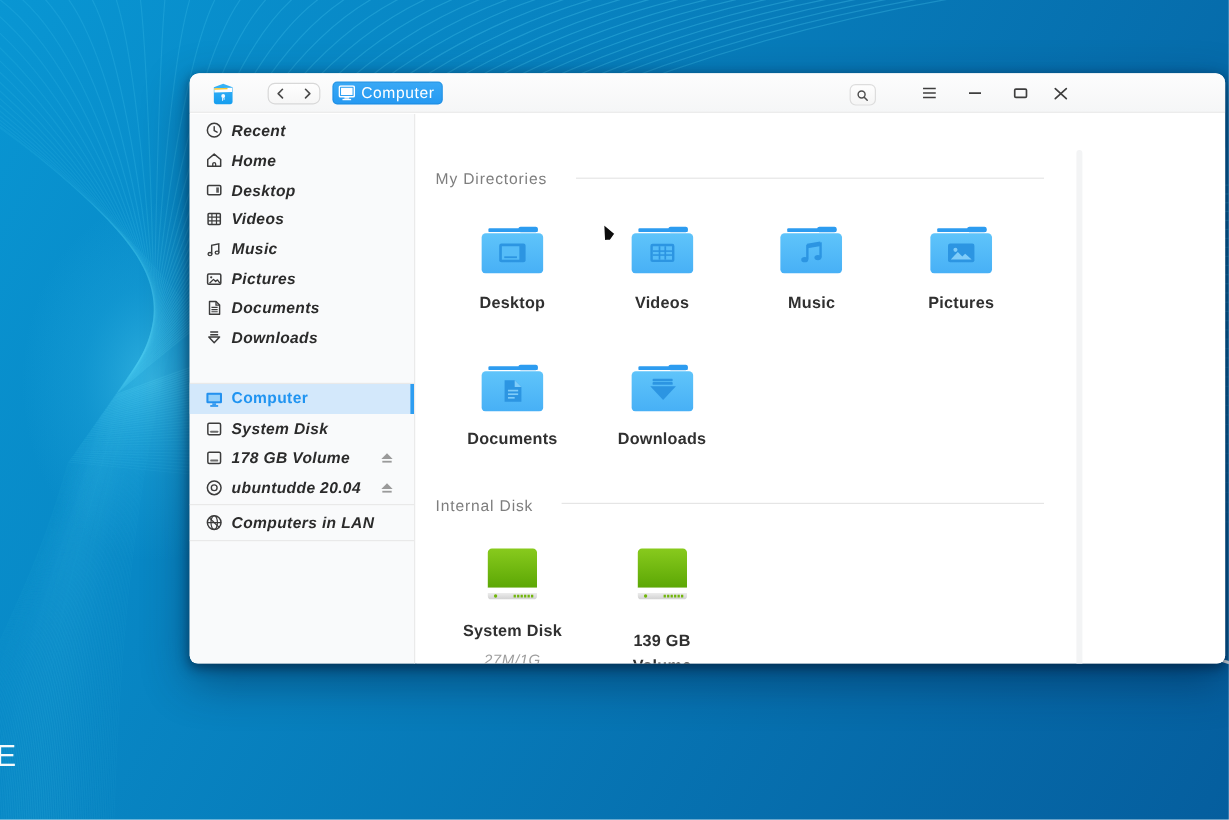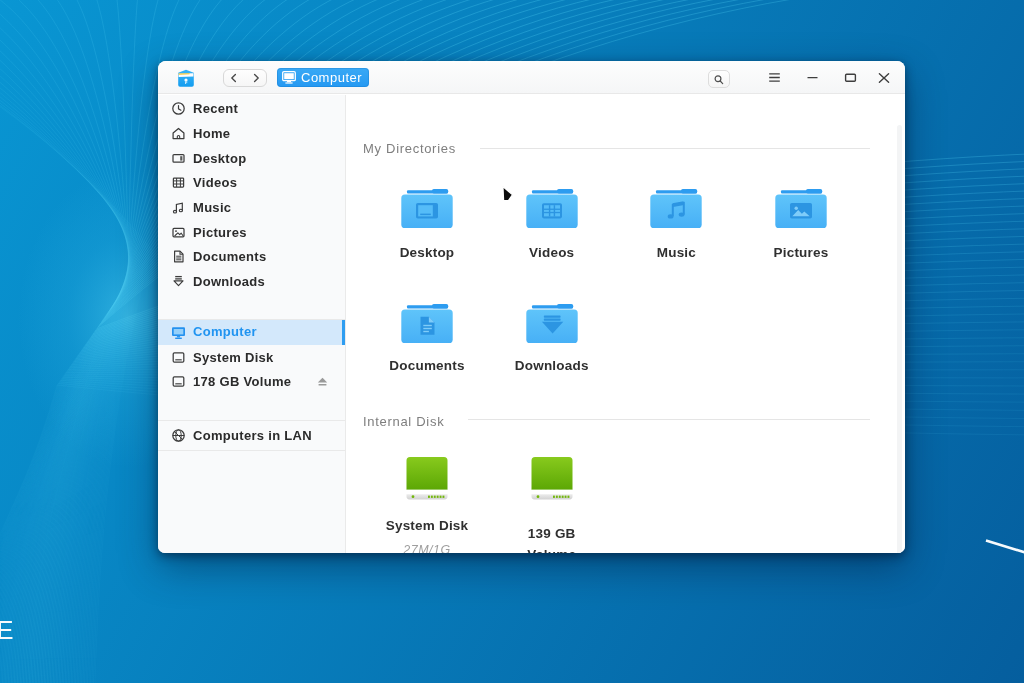--- a/index.html
+++ b/index.html
@@ -1,29 +1,29 @@
 <!DOCTYPE html>
 <html><head>
 <meta charset="utf-8">
 <style>
   * { margin:0; padding:0; box-sizing:border-box; }
   html,body { width:1024px; height:683px; overflow:hidden; }
   body { font-family:"Liberation Sans", sans-serif; position:relative;
          background:linear-gradient(118deg,#0996d3 0%,#055e9e 100%); }
   #wall { position:absolute; left:0; top:0; }
-  #win { position:absolute; left:158px; top:61px; width:747px; height:492px;
+  #win { position:absolute; left:158px; top:61px; width:863px; height:492px;
          background:#fff; border-radius:8px 8px 7px 7px;
          box-shadow:0 3px 10px rgba(0,20,45,.55), 0 14px 38px rgba(0,25,55,.45);
          overflow:hidden;padding-left:40px; }
   #titlebar { position:absolute; left:0; top:0; right:0; height:33px;
               background:linear-gradient(#fdfdfd,#f5f6f7);
               border-bottom:1px solid #e8e8e8; }
   #sidebar { position:absolute; left:0; top:34px; width:188px; bottom:0;
              background:#f9fafb; border-right:1px solid #eaeaea; }
-  .srow { position:absolute; left:0; width:187px; height:25px; }
+  .srow { position:absolute; left:0; width:187px; height:25px;font-style:italic; }
   .srow svg { position:absolute; left:13px; top:5px; }
   .srow .t { position:absolute; left:35px; top:0; line-height:25px;
              font-size:13px; color:#2b2b2b; white-space:nowrap; font-weight:700;
              letter-spacing:0.3px; }
   .ssep { position:absolute; left:0; width:187px; height:1px; background:#e9e9e9; }
   #content { position:absolute; left:189px; top:34px; right:0; bottom:0; background:#fff;margin-top:28px; }
   .sechead { position:absolute; font-size:13px; color:#7e7e7e; white-space:nowrap; letter-spacing:0.7px; }
   .secline { position:absolute; height:1px; background:#e5e5e5; }
   .glabel { position:absolute; width:130px; text-align:center; font-size:13.5px;
             font-weight:700; color:#303030; line-height:20.5px; letter-spacing:0.2px; }
@@ -374,20 +374,31 @@
       <svg width="15" height="15" viewBox="0 0 15 15">
           <rect x="2.2" y="2.8" width="10.6" height="9.4" rx="1.2" fill="none" stroke="#3c3c3c" stroke-width="1.25"></rect>
           <rect x="4.2" y="9" width="6.6" height="1.6" rx="0.4" fill="#3c3c3c" opacity="0.75"></rect>
         </svg>
       <span class="t">178 GB Volume</span>
       <svg style="left:159px;top:8px" width="11" height="9" viewBox="0 0 11 9">
           <path d="M0.8,5.6 L5.5,0.8 L10.2,5.6 Z" fill="#9a9a9a"></path>
           <rect x="1.6" y="7" width="7.8" height="1.5" fill="#9a9a9a"></rect>
         </svg>
     </div>
+    <div class="srow" style="top:299px">
+      <svg width="15" height="15" viewBox="0 0 15 15">
+          <circle cx="7.5" cy="7.5" r="5.7" fill="none" stroke="#3c3c3c" stroke-width="1.25"></circle>
+          <circle cx="7.5" cy="7.5" r="2.4" fill="none" stroke="#3c3c3c" stroke-width="1.15"></circle>
+        </svg>
+      <span class="t">ubuntudde 20.04</span>
+      <svg style="left:159px;top:8px" width="11" height="9" viewBox="0 0 11 9">
+          <path d="M0.8,5.6 L5.5,0.8 L10.2,5.6 Z" fill="#9a9a9a"></path>
+          <rect x="1.6" y="7" width="7.8" height="1.5" fill="#9a9a9a"></rect>
+        </svg>
+    </div>
     <div class="ssep" style="top:325px"></div>
     <div class="srow" style="top:327.5px">
       <svg width="15" height="15" viewBox="0 0 15 15">
           <circle cx="7.5" cy="7.5" r="5.7" fill="none" stroke="#3c3c3c" stroke-width="1.25"></circle>
           <ellipse cx="7.5" cy="7.5" rx="2.7" ry="5.7" fill="none" stroke="#3c3c3c" stroke-width="1"></ellipse>
           <line x1="1.8" y1="7.5" x2="13.2" y2="7.5" stroke="#3c3c3c" stroke-width="1"></line>
           <line x1="3.4" y1="3.5" x2="11.6" y2="11.5" stroke="#3c3c3c" stroke-width="1"></line>
         </svg>
       <span class="t">Computers in LAN</span>
     </div>

